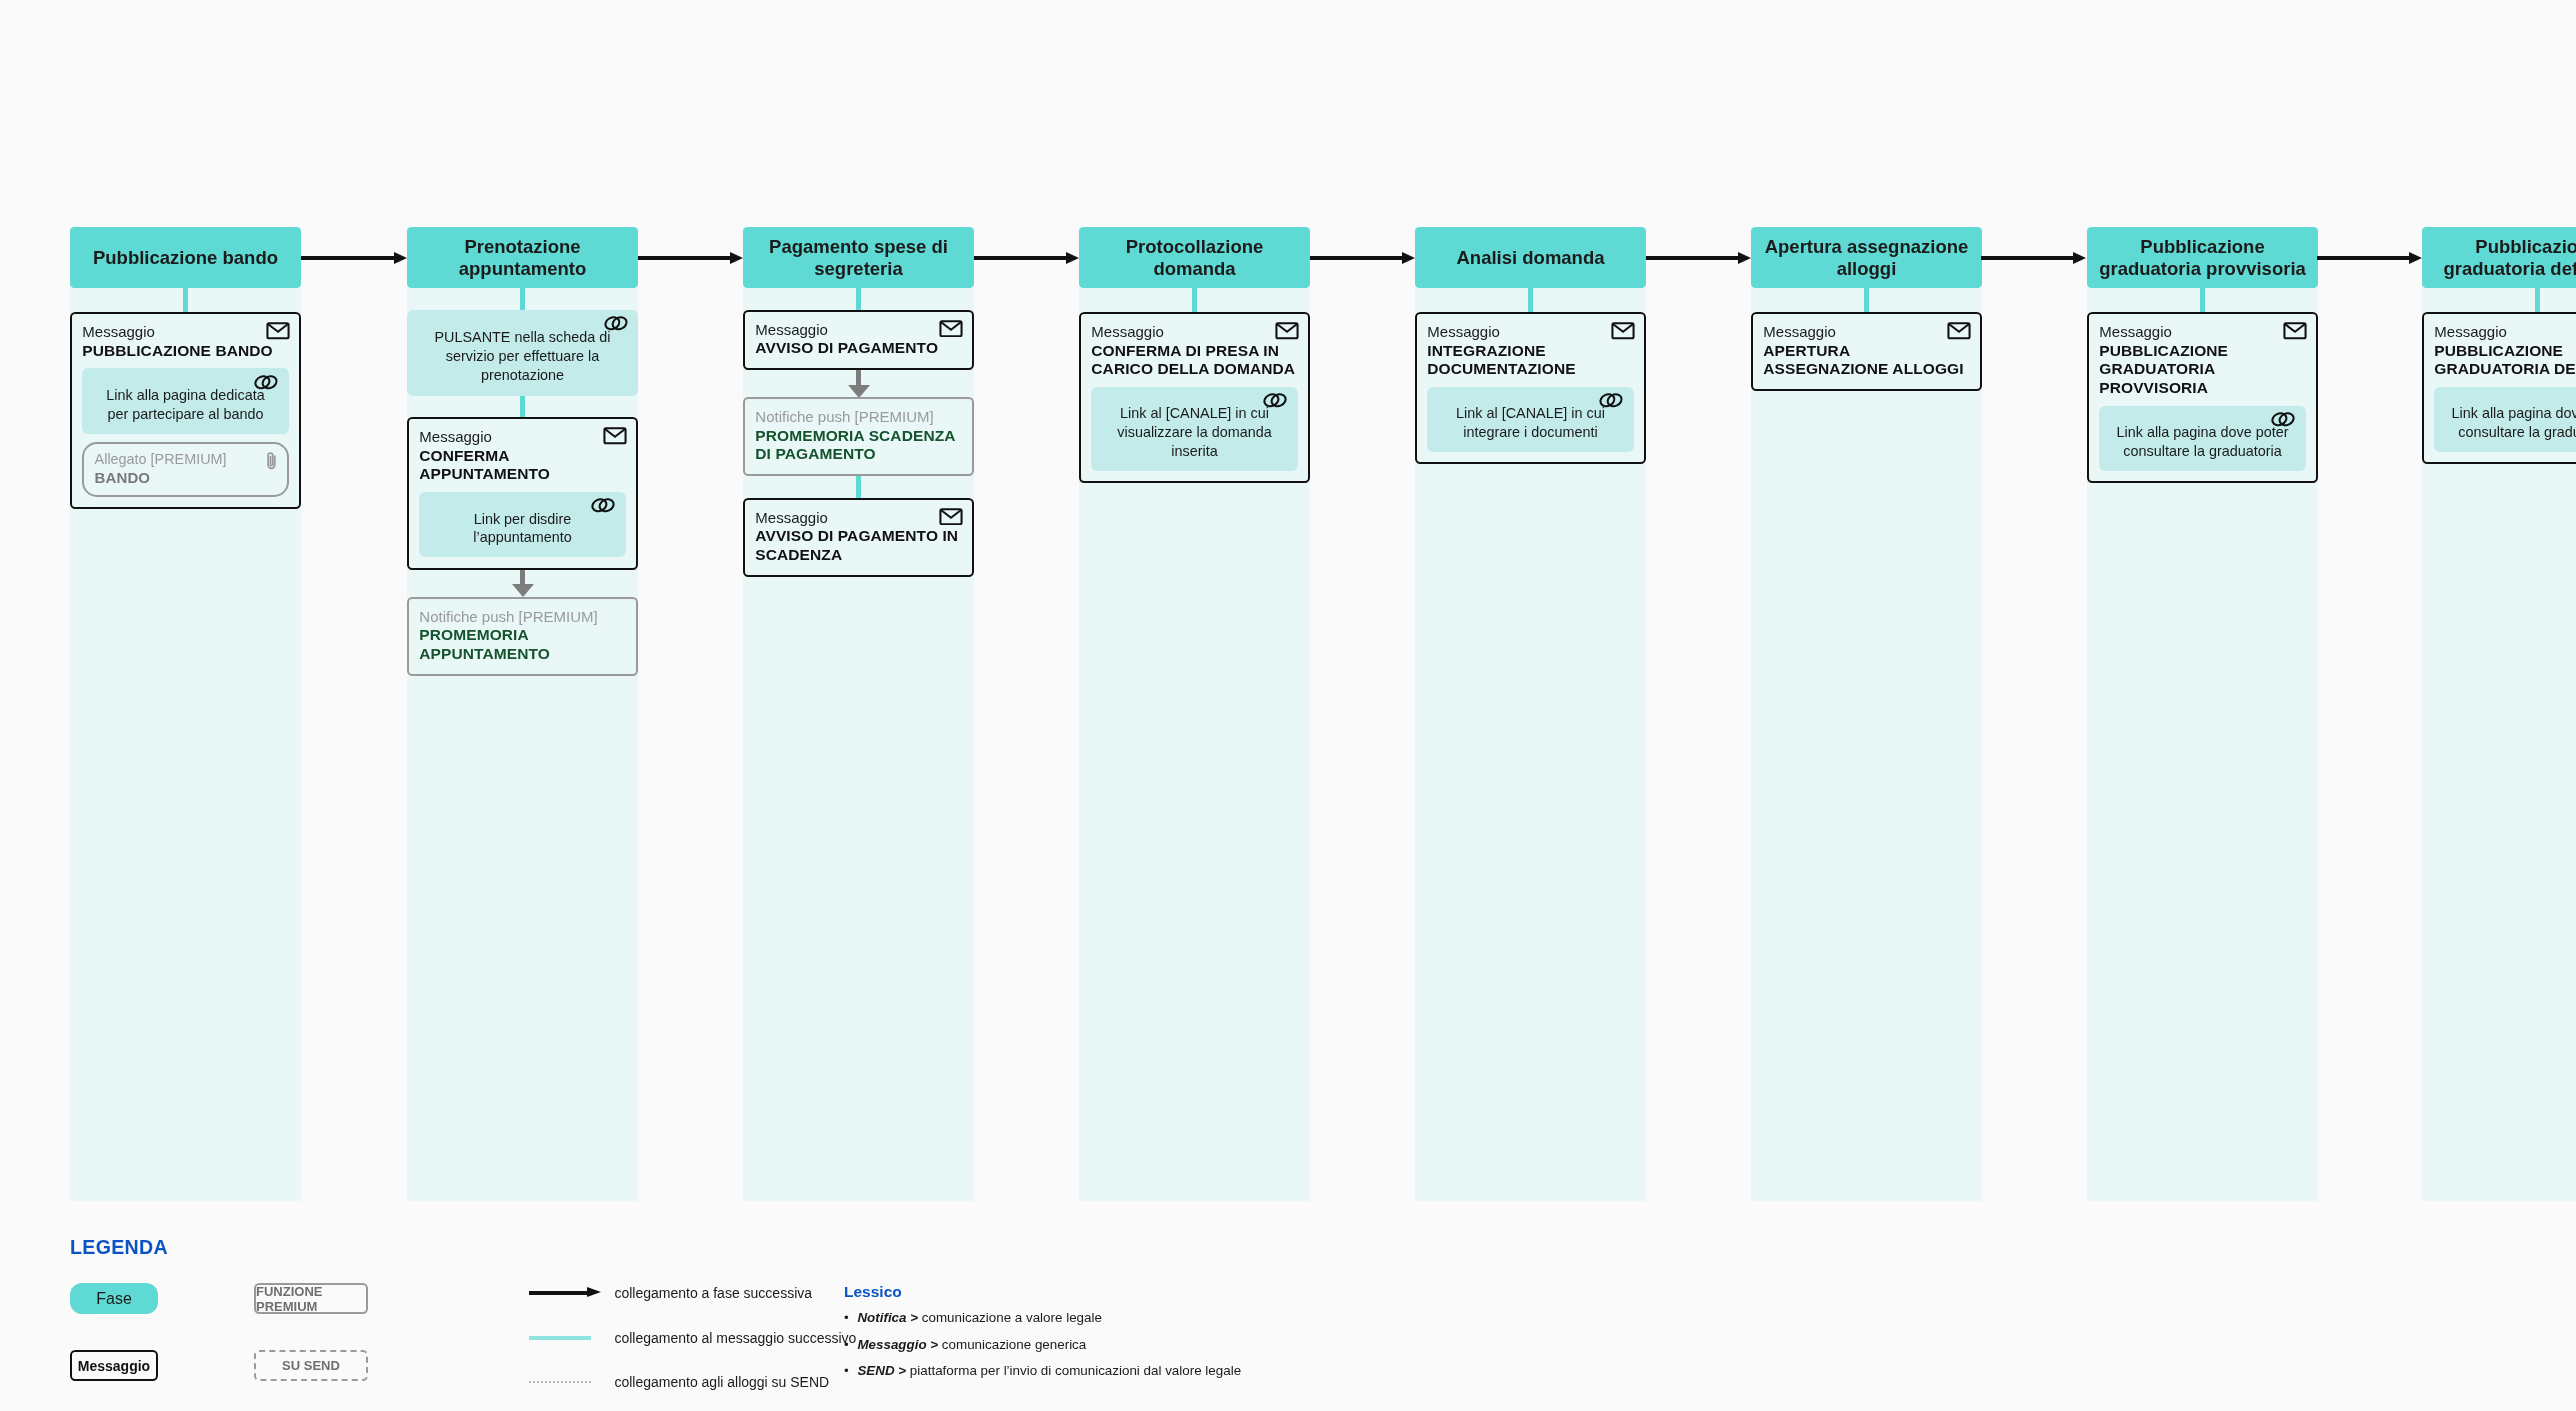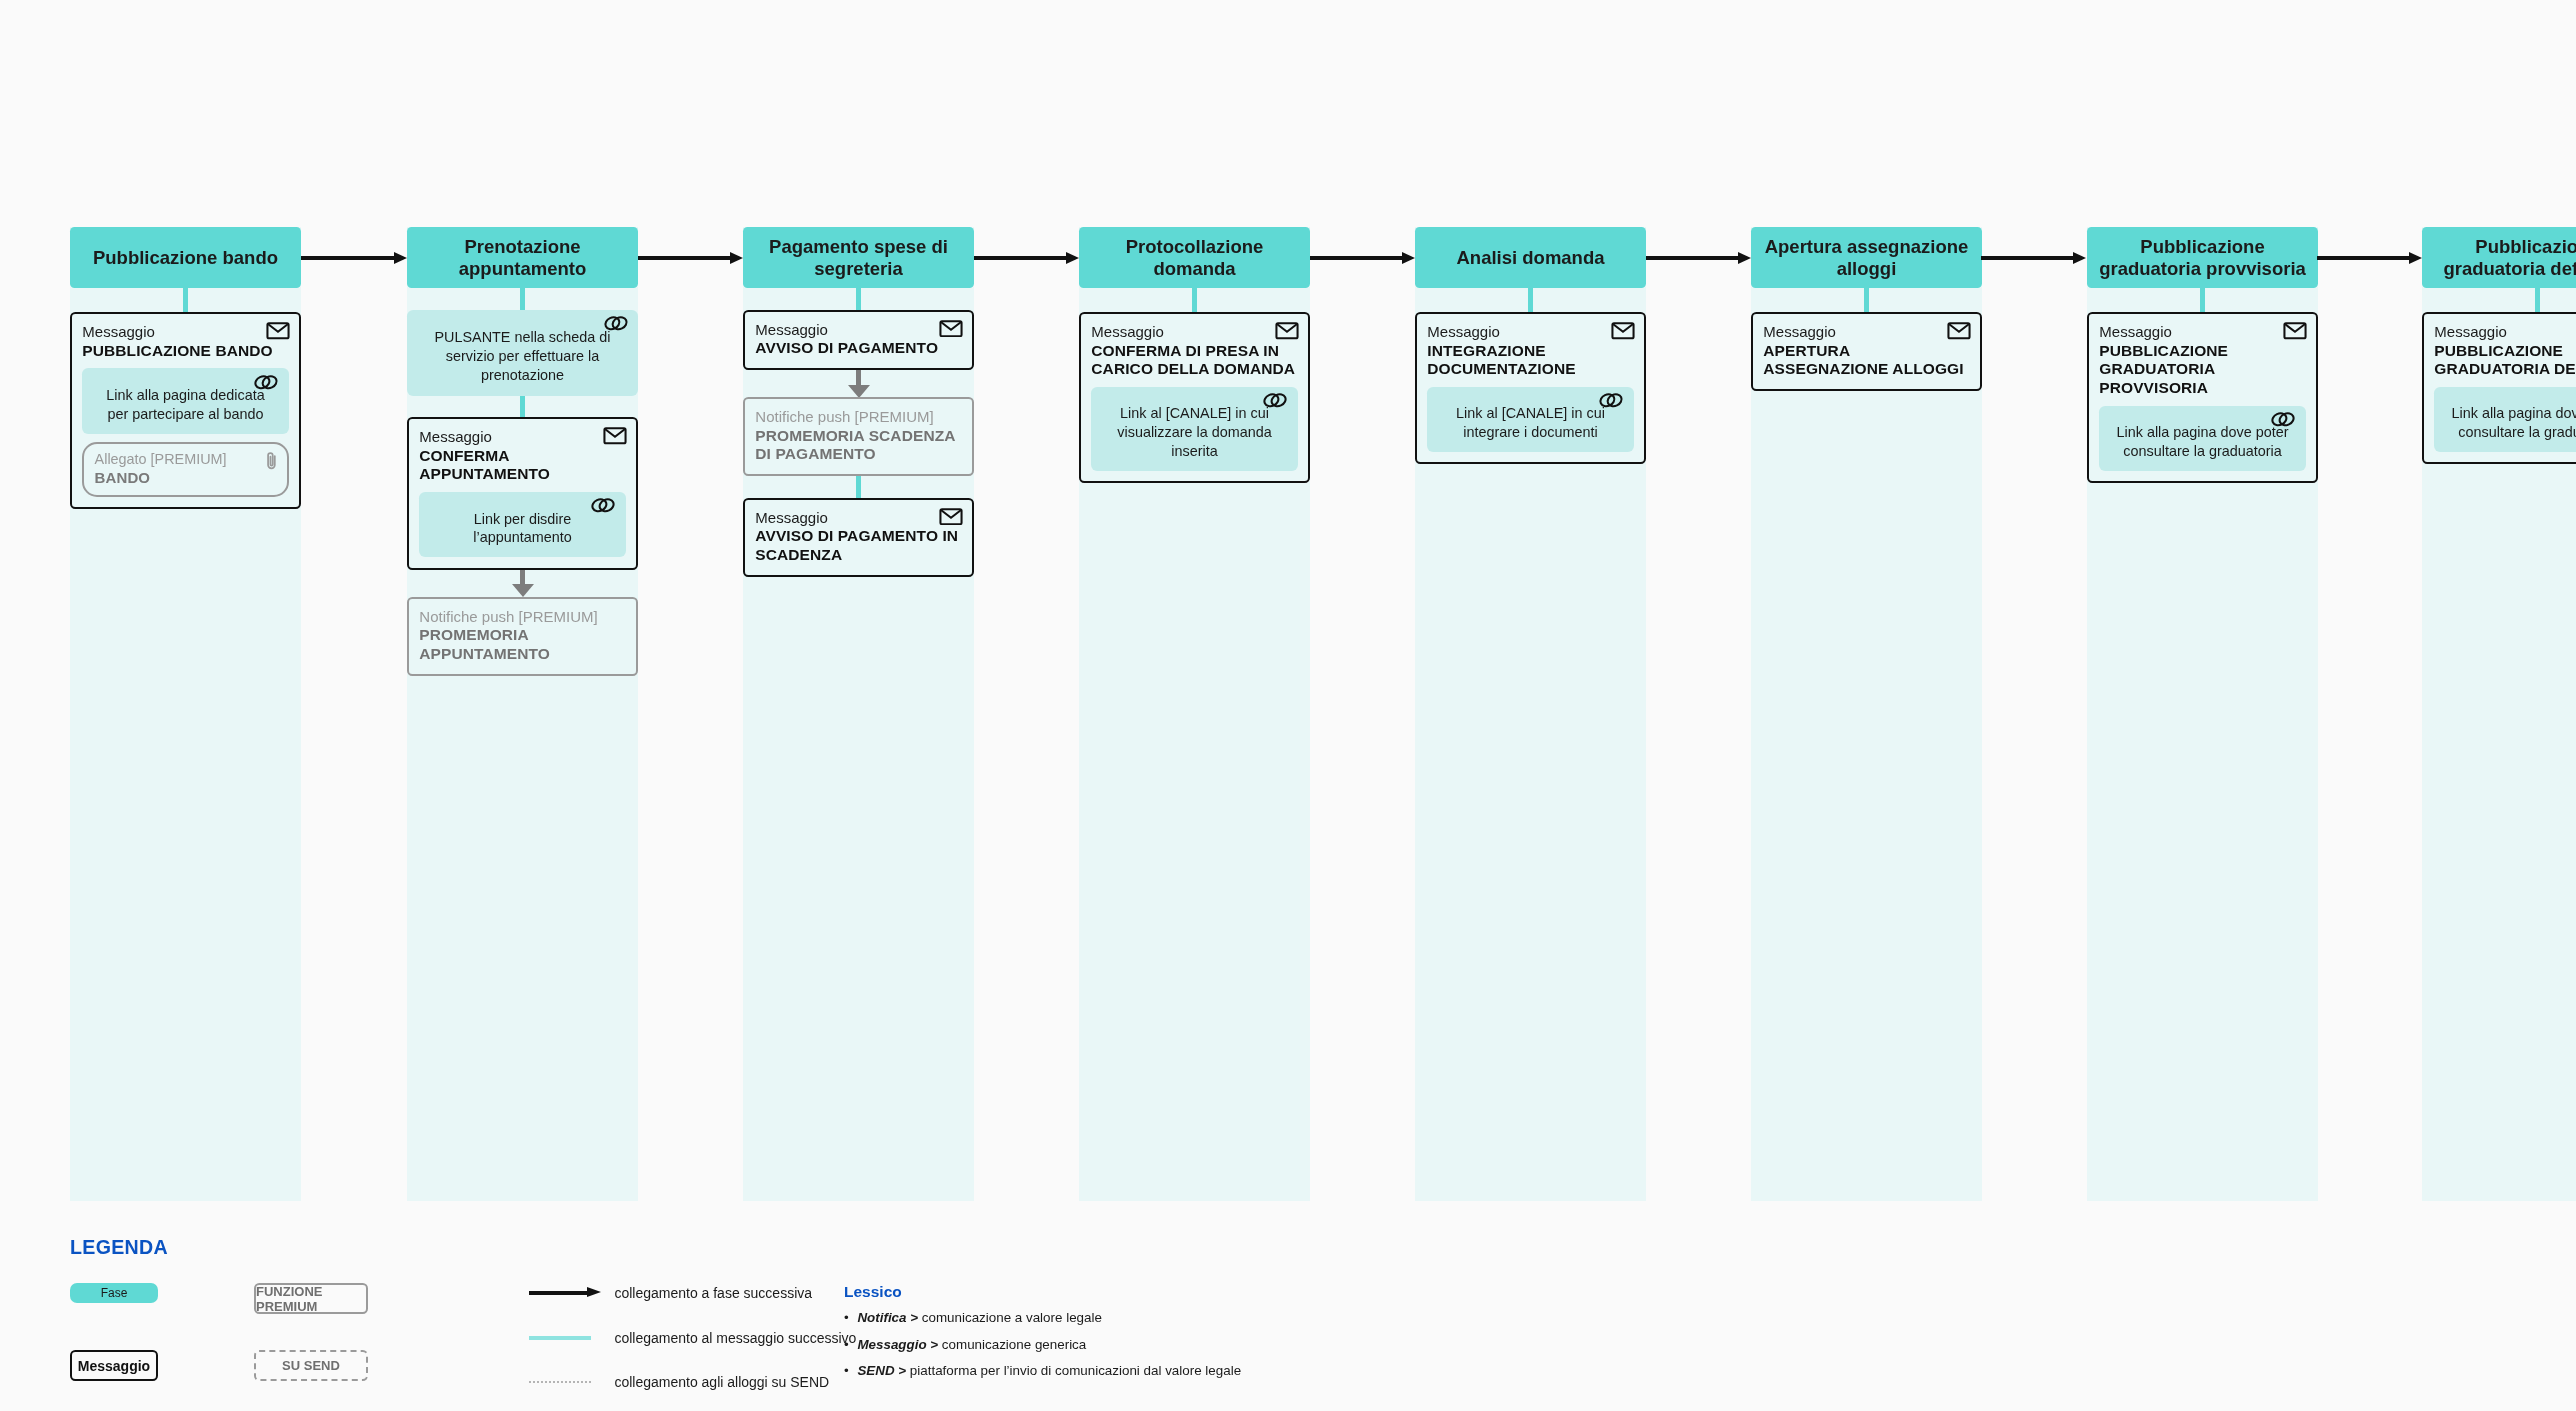--- a/index.html
+++ b/index.html
@@ -55,21 +55,21 @@
     position: relative; border: 2.6px solid #111; border-radius: 5.2px;
     background: #e9f7f7; padding: 9.3px 10.3px 10.3px 10.3px;
   }
   .card.premium { border: 2.6px solid #9a9a9a; }
   .card .kicker { font-size: 15px; color: #1b1b1b; line-height: 1.15; }
   .card.premium .kicker { color: #9a9a9a; }
   .card .title {
     font-size: 15.5px; font-weight: bold; color: #111; line-height: 1.2;
     margin-top: 1px; letter-spacing: 0.1px;
   }
-  .card.premium .title { color: #737373; }
+  .card.premium .title { color: #14532d; }
   .card .corner-icon { position: absolute; right: 9.3px; top: 8.2px; }
 
   
   .chip {
     position: relative; background: #c2ebea; border-radius: 6.2px;
     margin-top: 8.2px; padding: 17.5px 14.4px 10.3px 14.4px;
     text-align: center; font-size: 14.4px; color: #1b1b1b; line-height: 1.3;
   }
   .chip .corner-icon { position: absolute; right: 9.3px; top: 5.2px; }
 
@@ -96,23 +96,23 @@
   .phase-arrow .head {
     position: absolute; right: 0; top: 0; width: 0; height: 0;
     border-top: 6.2px solid transparent; border-bottom: 6.2px solid transparent;
     border-left: 13.4px solid #111;
   }
 
   
   #legend { position: absolute; left: 70px; top: 1236px; width: 3246px; height: 165px; }
   .legend-title { font-size: 19.6px; font-weight: bold; color: #0a53c2; letter-spacing: 0.3px; }
   .lg-fase {
-    position: absolute; left: 0; top: 47px; width: 88px; height: 20px;
-    background: #5fd9d4; border-radius: 7px; display: flex;
-    align-items: center; justify-content: center; font-size: 12px; color: #1b1b1b;
+    position: absolute; left: 0; top: 47px; width: 88px; height: 31px;
+    background: #5fd9d4; border-radius: 12px; display: flex;
+    align-items: center; justify-content: center; font-size: 16px; color: #1b1b1b;
   }
   .lg-msg {
     position: absolute; left: 0; top: 114px; width: 88px; height: 31px;
     border: 2.6px solid #111; border-radius: 5.2px; background: #fafafa;
     display: flex; align-items: center; justify-content: center;
     font-size: 14px; font-weight: bold; color: #111;
   }
   .lg-prem {
     position: absolute; left: 184px; top: 47px; width: 114px; height: 31px;
     border: 2.1px solid #9a9a9a; border-radius: 5.2px; background: #fafafa;

